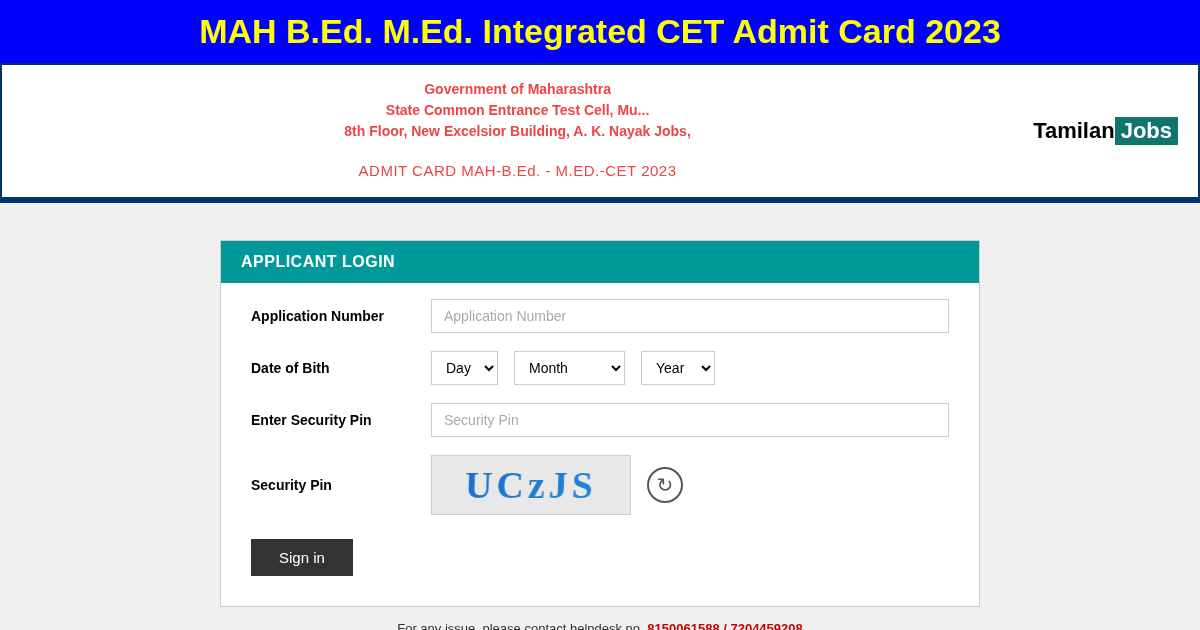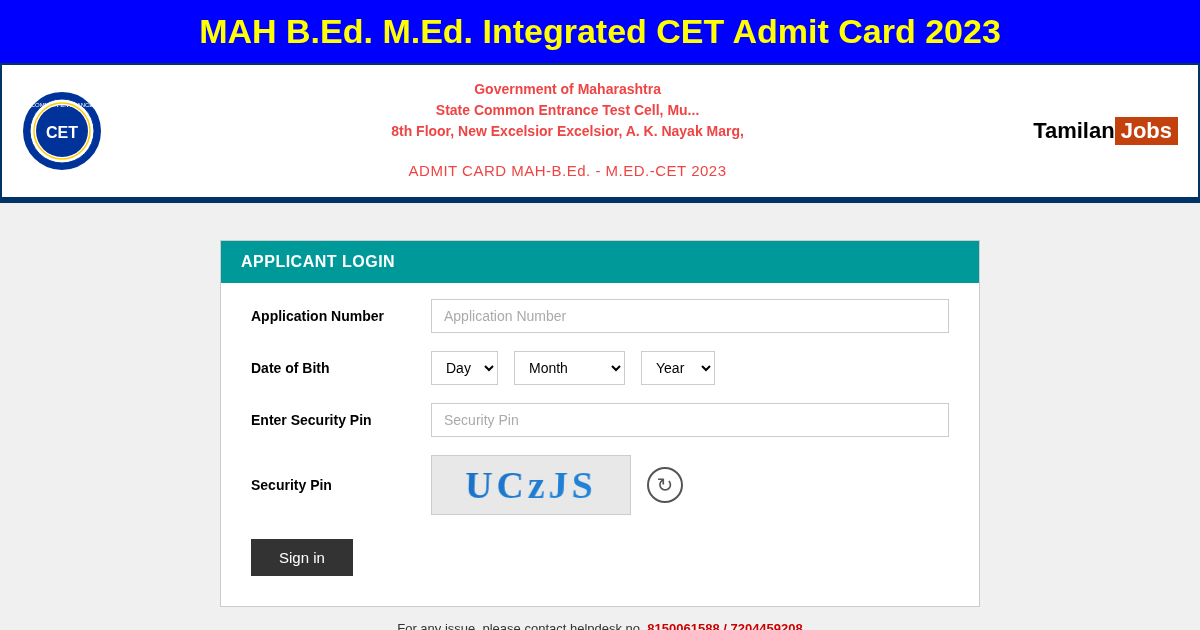--- a/index.html
+++ b/index.html
@@ -57,21 +57,21 @@
       display: flex;
       align-items: center;
       flex-shrink: 0;
     }
     .tamilan-text {
       font-size: 22px;
       font-weight: bold;
       color: #000;
     }
     .tamilan-jobs {
-      background: #c2410c;
+      background: #0f766e;
       color: #fff;
       font-size: 22px;
       font-weight: bold;
       padding: 1px 6px;
     }
 
     
     .divider {
       height: 4px;
       background: #003366;
@@ -226,36 +226,25 @@
   </style>
 </head>
 <body>
 
 <div class="top-banner">
   <span class="top-banner-title">MAH B.Ed. M.Ed. Integrated CET Admit Card 2023</span>
 </div>
 
 <div class="header-section">
 
-  <div class="cet-logo">
-    <svg viewBox="0 0 80 80" xmlns="http://www.w3.org/2000/svg">
-      <circle cx="40" cy="40" r="38" fill="#003399" stroke="#003399" stroke-width="2"></circle>
-      <circle cx="40" cy="40" r="32" fill="#fff" stroke="#003399" stroke-width="1"></circle>
-      <circle cx="40" cy="40" r="26" fill="#003399"></circle>
-      <text x="40" y="47" text-anchor="middle" fill="#fff" font-size="16" font-weight="bold" font-family="Arial">CET</text>
-      <text x="40" y="16" text-anchor="middle" fill="#fff" font-size="6" font-family="Arial">COMMON ENTRANCE</text>
-      <path d="M 12 40 A 28 28 0 0 1 68 40" fill="none" stroke="#ffcc00" stroke-width="1.5"></path>
-      <path d="M 12 40 A 28 28 0 0 0 68 40" fill="none" stroke="#ffcc00" stroke-width="1.5"></path>
-    </svg>
-  </div>
 
   <div class="header-text-block">
     <p>Government of Maharashtra</p>
     <p>State Common Entrance Test Cell, Mu...</p>
-    <p>8th Floor, New Excelsior Excelsior, A. K. Nayak Marg,</p>
+    <p>8th Floor, New Excelsior Building, A. K. Nayak Jobs,</p>
     <p class="admit-card-title">ADMIT CARD MAH-B.Ed. - M.ED.-CET 2023</p>
   </div>
 
   <div class="tamilan-logo">
     <span class="tamilan-text">Tamilan</span>
     <span class="tamilan-jobs">Jobs</span>
   </div>
 </div>
 
 <div class="divider"></div>

